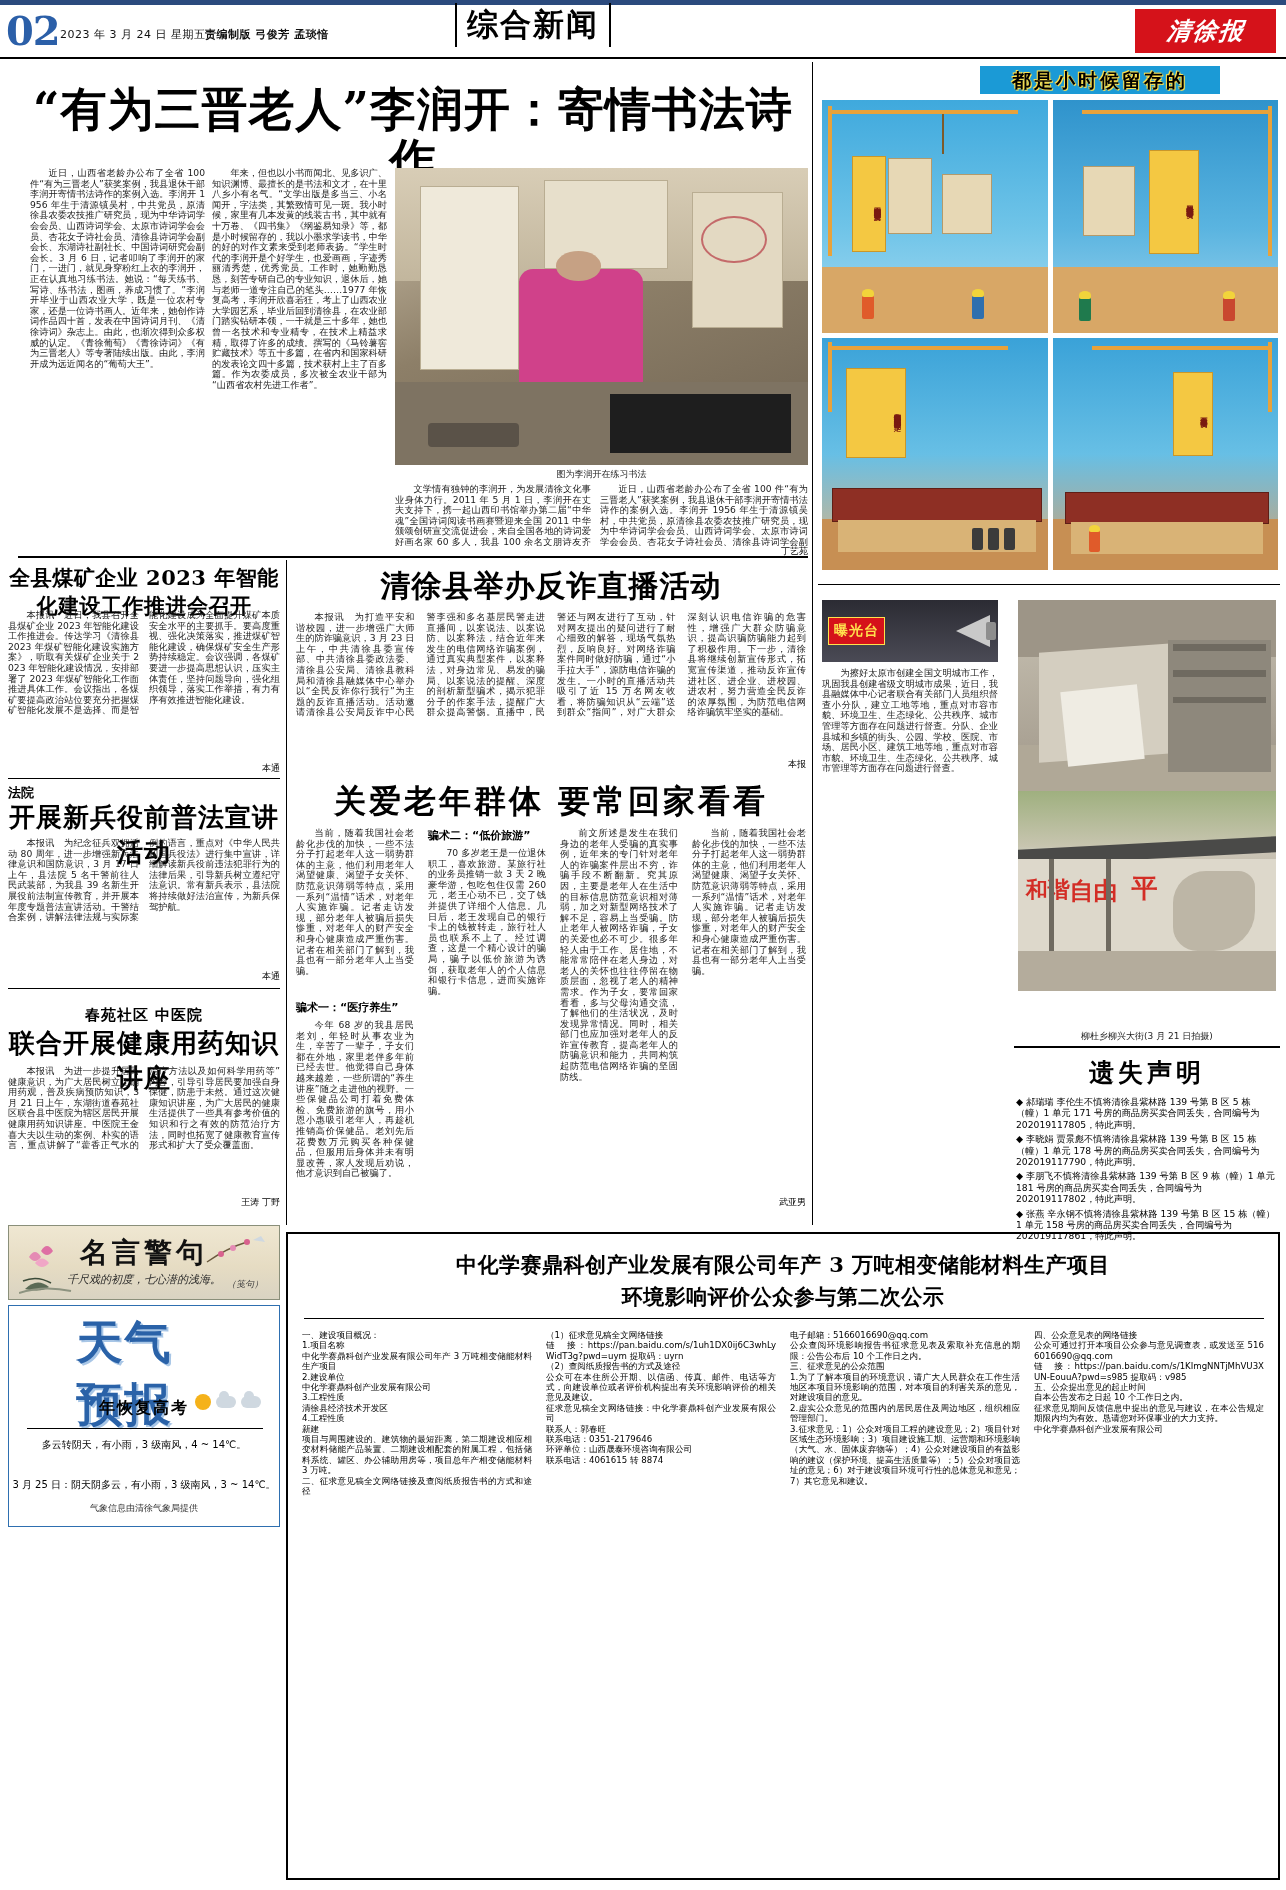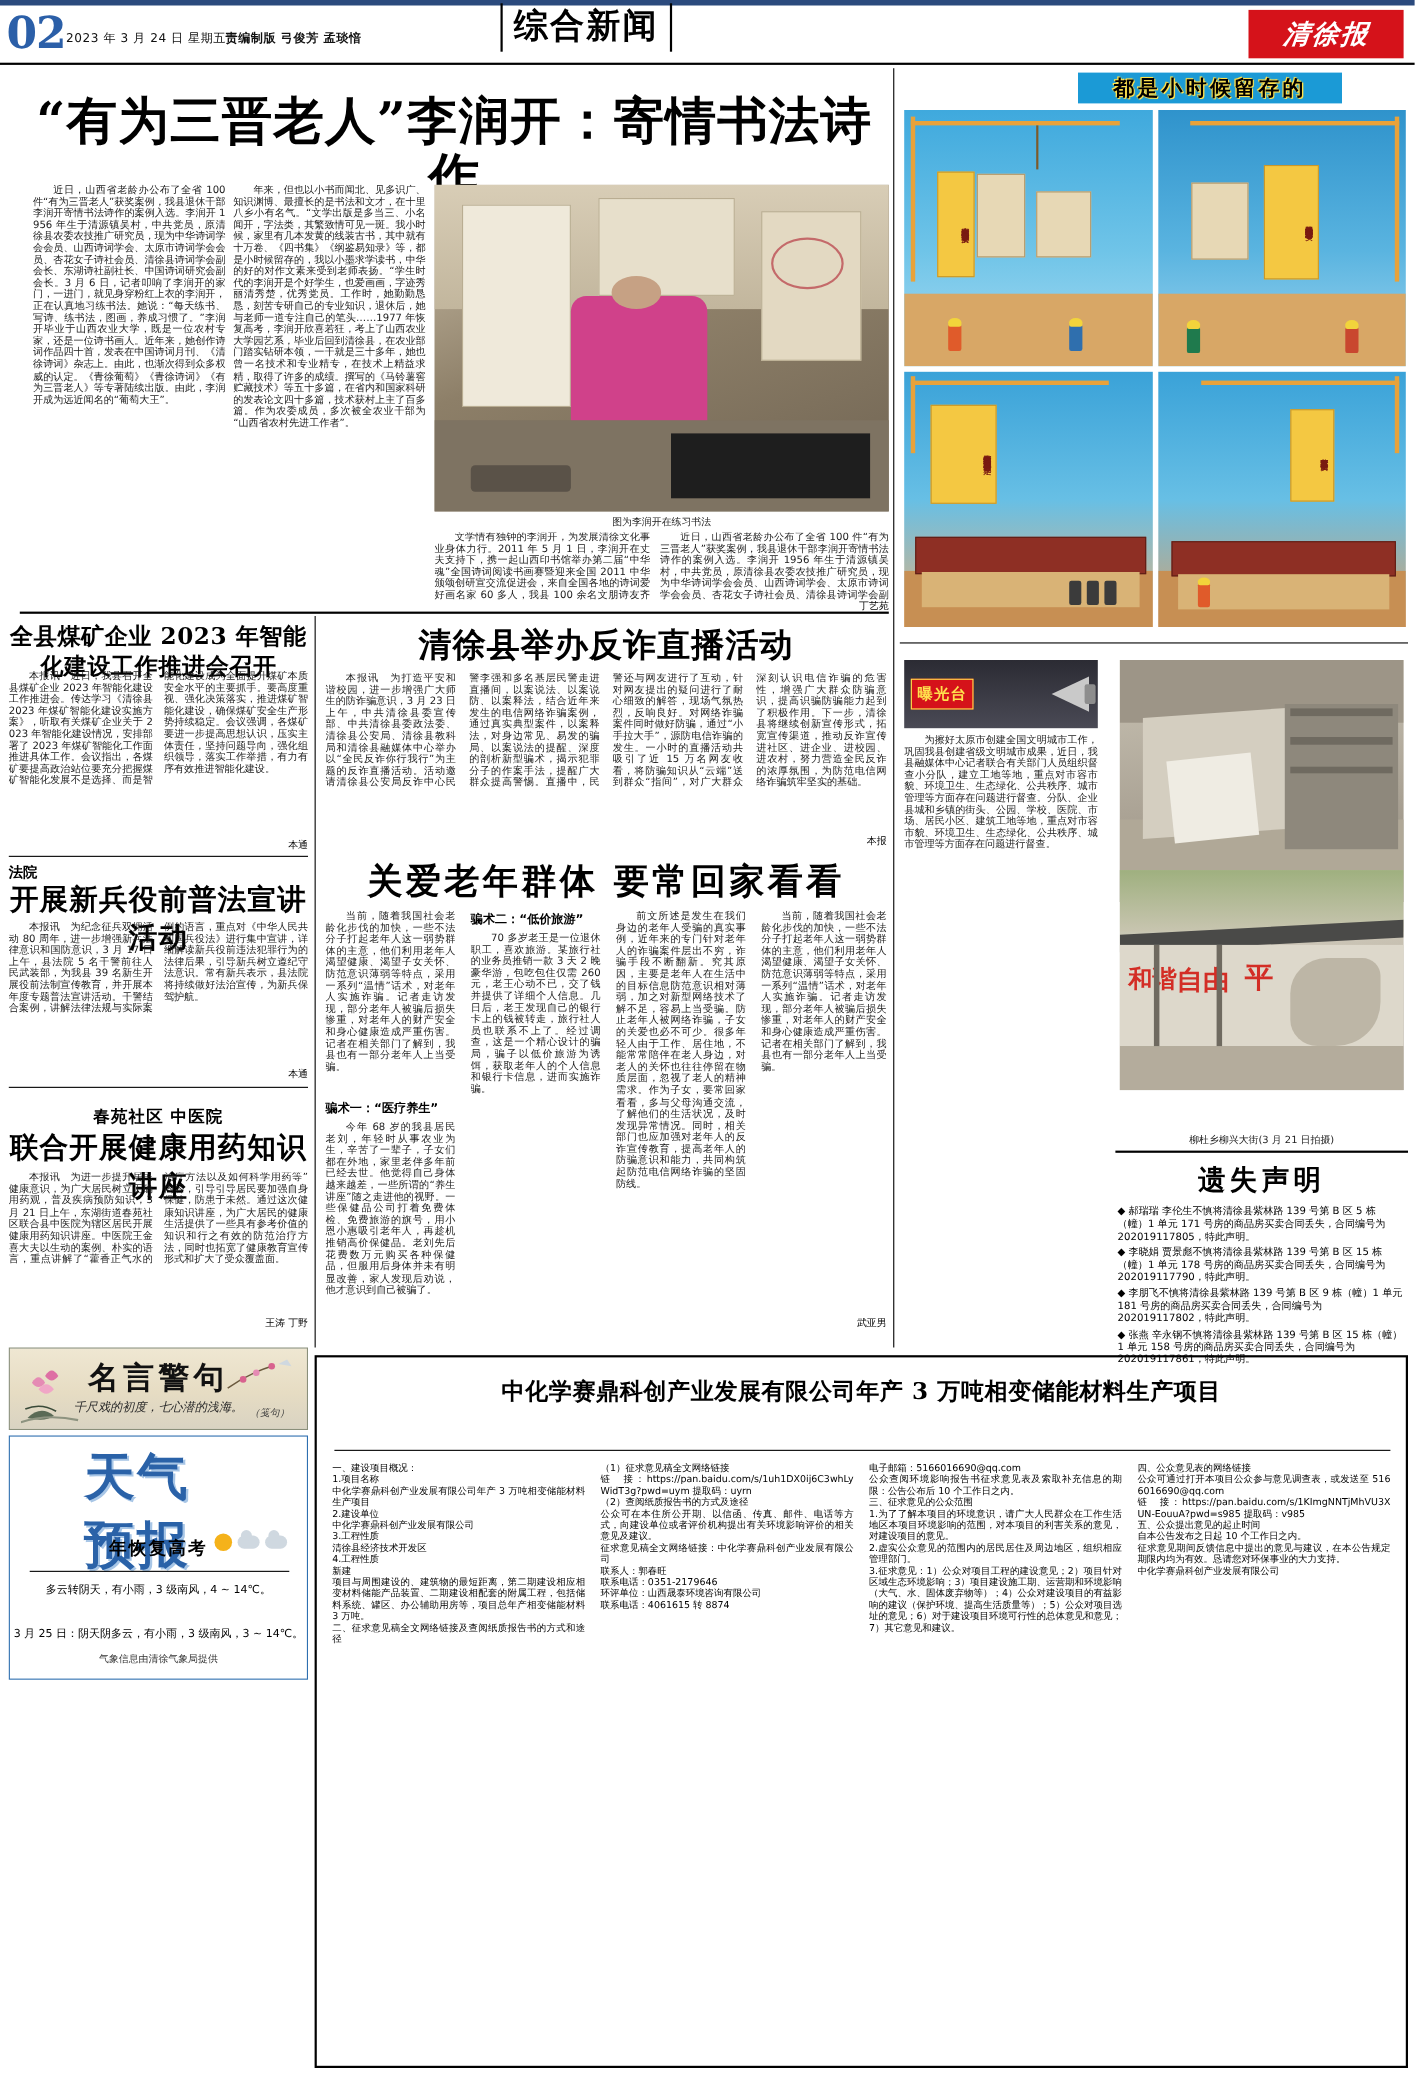--- a/index.html
+++ b/index.html
@@ -440,20 +440,21 @@
   <div class="notice-title" style="position:absolute;left:1014px;top:1056px;width:266px;">遗失声明</div>
   <div style="position:absolute;left:1016px;top:1096px;width:262px;">
     <div class="notice-item">◆ 郝瑞瑞 李伦生不慎将清徐县紫林路 139 号第 B 区 5 栋（幢）1 单元 171 号房的商品房买卖合同丢失，合同编号为 202019117805，特此声明。</div>
     <div class="notice-item">◆ 李晓娟 贾景彪不慎将清徐县紫林路 139 号第 B 区 15 栋（幢）1 单元 178 号房的商品房买卖合同丢失，合同编号为 202019117790，特此声明。</div>
     <div class="notice-item">◆ 李朋飞不慎将清徐县紫林路 139 号第 B 区 9 栋（幢）1 单元 181 号房的商品房买卖合同丢失，合同编号为 202019117802，特此声明。</div>
     <div class="notice-item">◆ 张燕 辛永钢不慎将清徐县紫林路 139 号第 B 区 15 栋（幢）1 单元 158 号房的商品房买卖合同丢失，合同编号为 202019117861，特此声明。</div>
   </div>
 
   <div style="position:absolute;left:286px;top:1232px;width:994px;height:648px;border:2px solid #000;">
     <div class="ad-title" style="margin:16px 20px 2px 20px;">中化学赛鼎科创产业发展有限公司年产 3 万吨相变储能材料生产项目</div>
+    <div class="ad-title" style="margin:0 20px 10px 20px;">环境影响评价公众参与第二次公示</div>
     <div class="hrule" style="left:16px;top:84px;width:960px;"></div>
     <div style="position:absolute;left:14px;top:96px;width:962px;height:536px;display:grid;grid-template-columns:repeat(4,1fr);gap:14px;">
       <div class="adcol">
         <p style="white-space:pre-line;">一、建设项目概况：
 1.项目名称
 中化学赛鼎科创产业发展有限公司年产 3 万吨相变储能材料生产项目
 2.建设单位
 中化学赛鼎科创产业发展有限公司
 3.工程性质
 清徐县经济技术开发区

